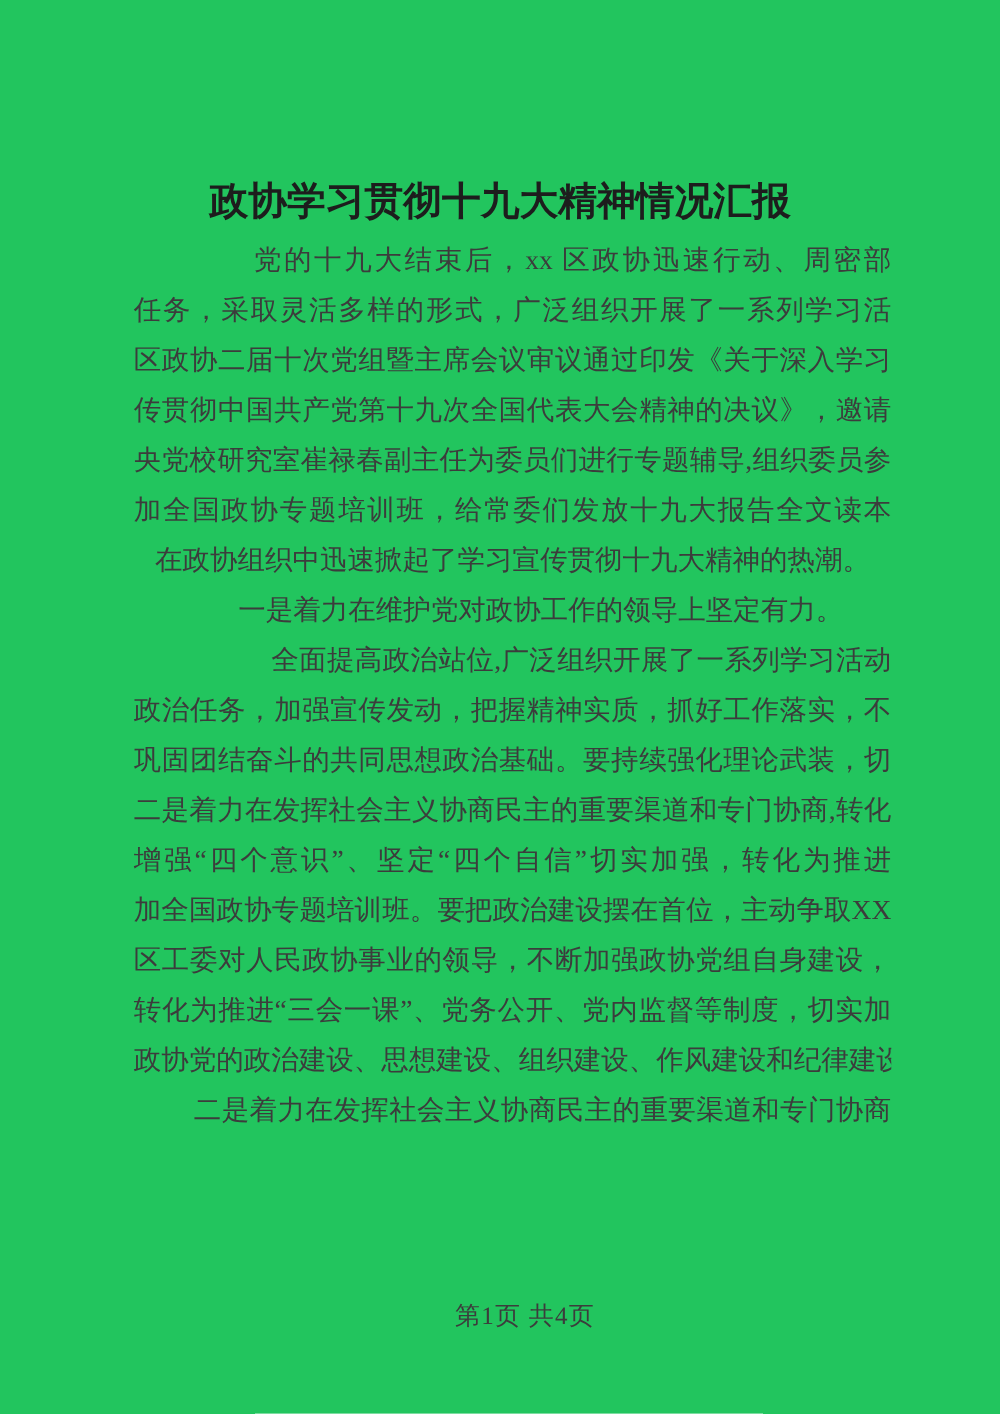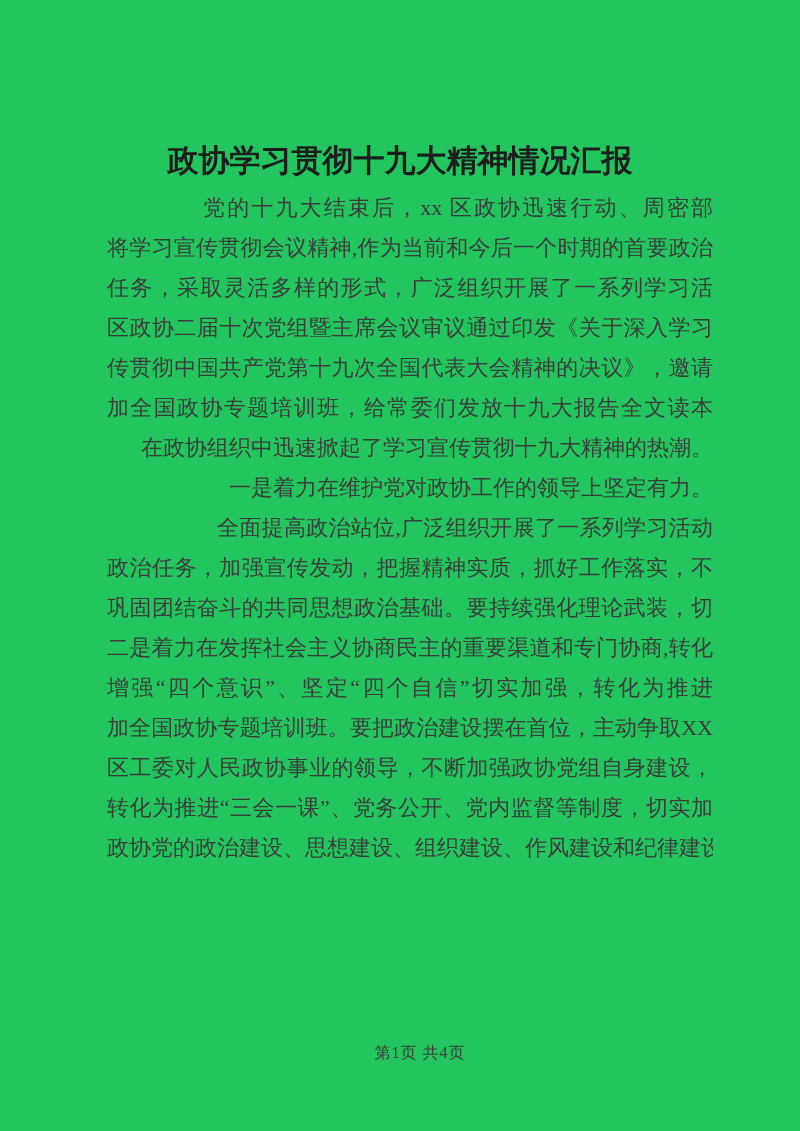--- a/index.html
+++ b/index.html
@@ -34,64 +34,65 @@
     top: 188px;
     left: 107px;
     width: 606px;
     font-size: 22px;
     color: #3c3c3c;
   }
   .doc-body .line {
     height: 40px;
     line-height: 40px;
     overflow: hidden;
-    text-align: right;
+    text-align: center;
     white-space: nowrap;
   }
   .doc-body .line.just {
     white-space: normal;
     text-align: justify;
     text-align-last: justify;
     text-justify: inter-character;
   }
   .page-footer {
     position: absolute;
     top: 1041px;
     left: 117px;
     width: 606px;
     height: 24px;
     line-height: 24px;
     text-align: center;
-    font-size: 16px;
+    font-size: 20px;
     color: #3c3c3c;
     letter-spacing: 1px;
   }
 </style>
 </head>
 <body>
 
 <div class="page">
 
   <div class="doc-title">政协学习贯彻十九大精神情况汇报</div>
 
   <div class="doc-body" id="doc-body">
       <div class="line just" style="padding-left: 96px;">党的十九大结束后，xx 区政协迅速行动、周密部署，</div>
-      <div class="line just">将学习宣传贯彻会议精神,作为当前和今后一个时期的首要政治</div>
       <div class="line just">任务，采取灵活多样的形式，广泛组织开展了一系列学习活动。</div>
       <div class="line just">区政协二届十次党组暨主席会议审议通过印发《关于深入学习宣</div>
       <div class="line just">传贯彻中国共产党第十九次全国代表大会精神的决议》，邀请中</div>
+      <div class="line just">央党校研究室崔禄春副主任为委员们进行专题辅导,组织委员参</div>
       <div class="line just">加全国政协专题培训班，给常委们发放十九大报告全文读本等，</div>
       <div class="line">在政协组织中迅速掀起了学习宣传贯彻十九大精神的热潮。</div>
       <div class="line" style="padding-left: 45px;">一是着力在维护党对政协工作的领导上坚定有力。</div>
       <div class="line just" style="padding-left: 110px;">全面提高政治站位,广泛组织开展了一系列学习活动</div>
       <div class="line just">政治任务，加强宣传发动，把握精神实质，抓好工作落实，不断</div>
       <div class="line just">巩固团结奋斗的共同思想政治基础。要持续强化理论武装，切实</div>
       <div class="line just">二是着力在发挥社会主义协商民主的重要渠道和专门协商,转化为</div>
       <div class="line just">增强“四个意识”、坚定“四个自信”切实加强，转化为推进</div>
       <div class="line just">加全国政协专题培训班。要把政治建设摆在首位，主动争取XX县</div>
       <div class="line just">区工委对人民政协事业的领导，不断加强政协党组自身建设，进</div>
       <div class="line just">转化为推进“三会一课”、党务公开、党内监督等制度，切实加强</div>
       <div class="line">政协党的政治建设、思想建设、组织建设、作风建设和纪律建设。</div>
+      <div class="line just" style="padding-left: 48px;">二是着力在发挥社会主义协商民主的重要渠道和专门协商</div>
     </div>
 
   <div class="page-footer">第1页 共4页</div>
 
 </div>
 
 </body></html>

